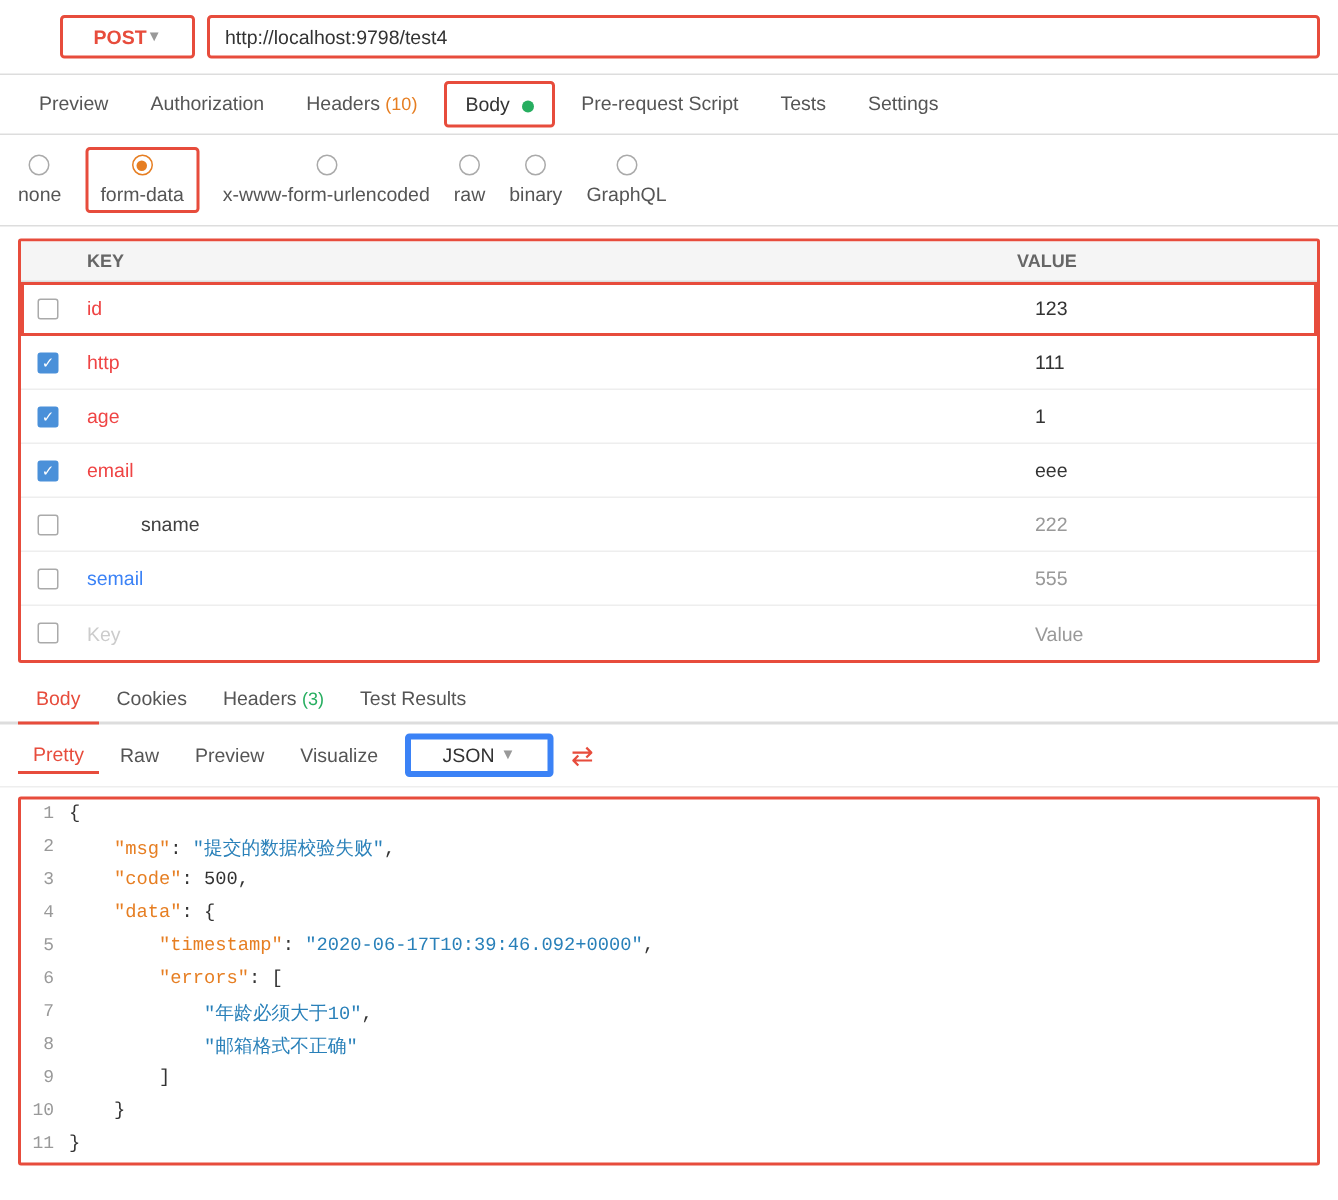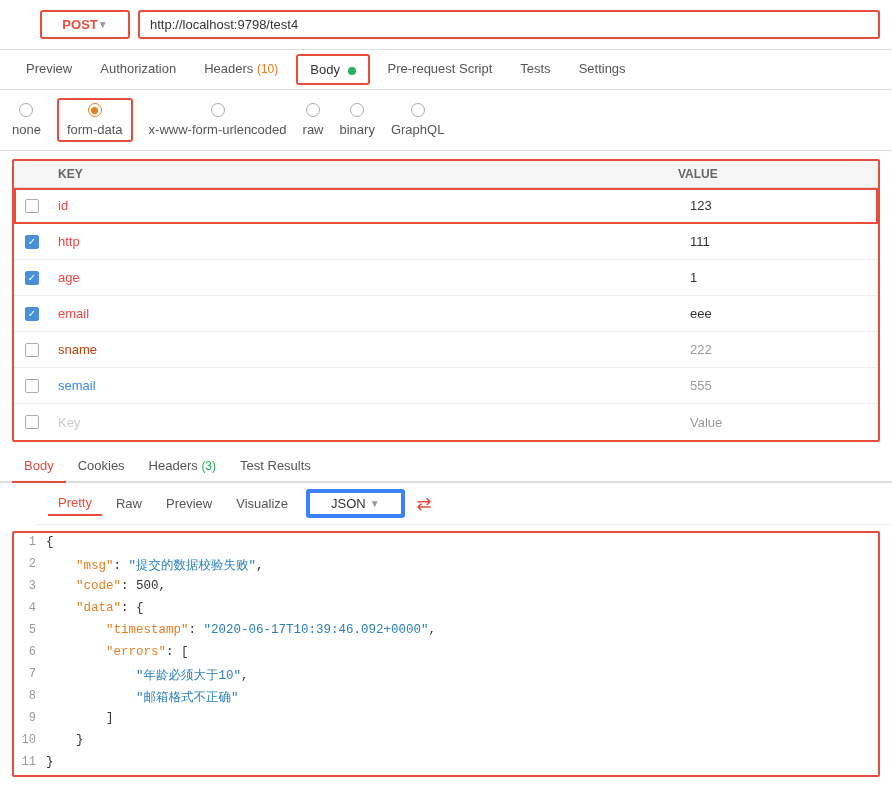--- a/index.html
+++ b/index.html
@@ -207,21 +207,20 @@
     }
     .resp-tab .badge { color: #27ae60; font-size: 12px; }
 
     
     .pretty-tabs-row {
       display: flex;
       align-items: center;
       padding: 6px 12px;
       gap: 4px;
       border-bottom: 1px solid #eee;
-      margin-left: 36px;
     }
     .pretty-tab {
       padding: 4px 10px;
       cursor: pointer;
       font-size: 13px;
       color: #555;
     }
     .pretty-tab.active { color: #e74c3c; border-bottom: 2px solid #e74c3c; }
     .json-select-wrap {
       display: flex;
@@ -362,21 +361,21 @@
       <div class="checkbox checked"></div>
     </div>
     <div class="row-key">email</div>
     <div class="row-value has-value">eee</div>
   </div>
 
   <div class="form-row">
     <div class="row-check">
       <div class="checkbox"></div>
     </div>
-    <div class="row-key" style="color:#c2410c;">sname</div>
+    <div class="row-key" style="color:#404040;margin-left:36px;">sname</div>
     <div class="row-value">222</div>
   </div>
 
   <div class="form-row">
     <div class="row-check">
       <div class="checkbox"></div>
     </div>
     <div class="row-key" style="color:#3b82f6;">semail</div>
     <div class="row-value">555</div>
   </div>

